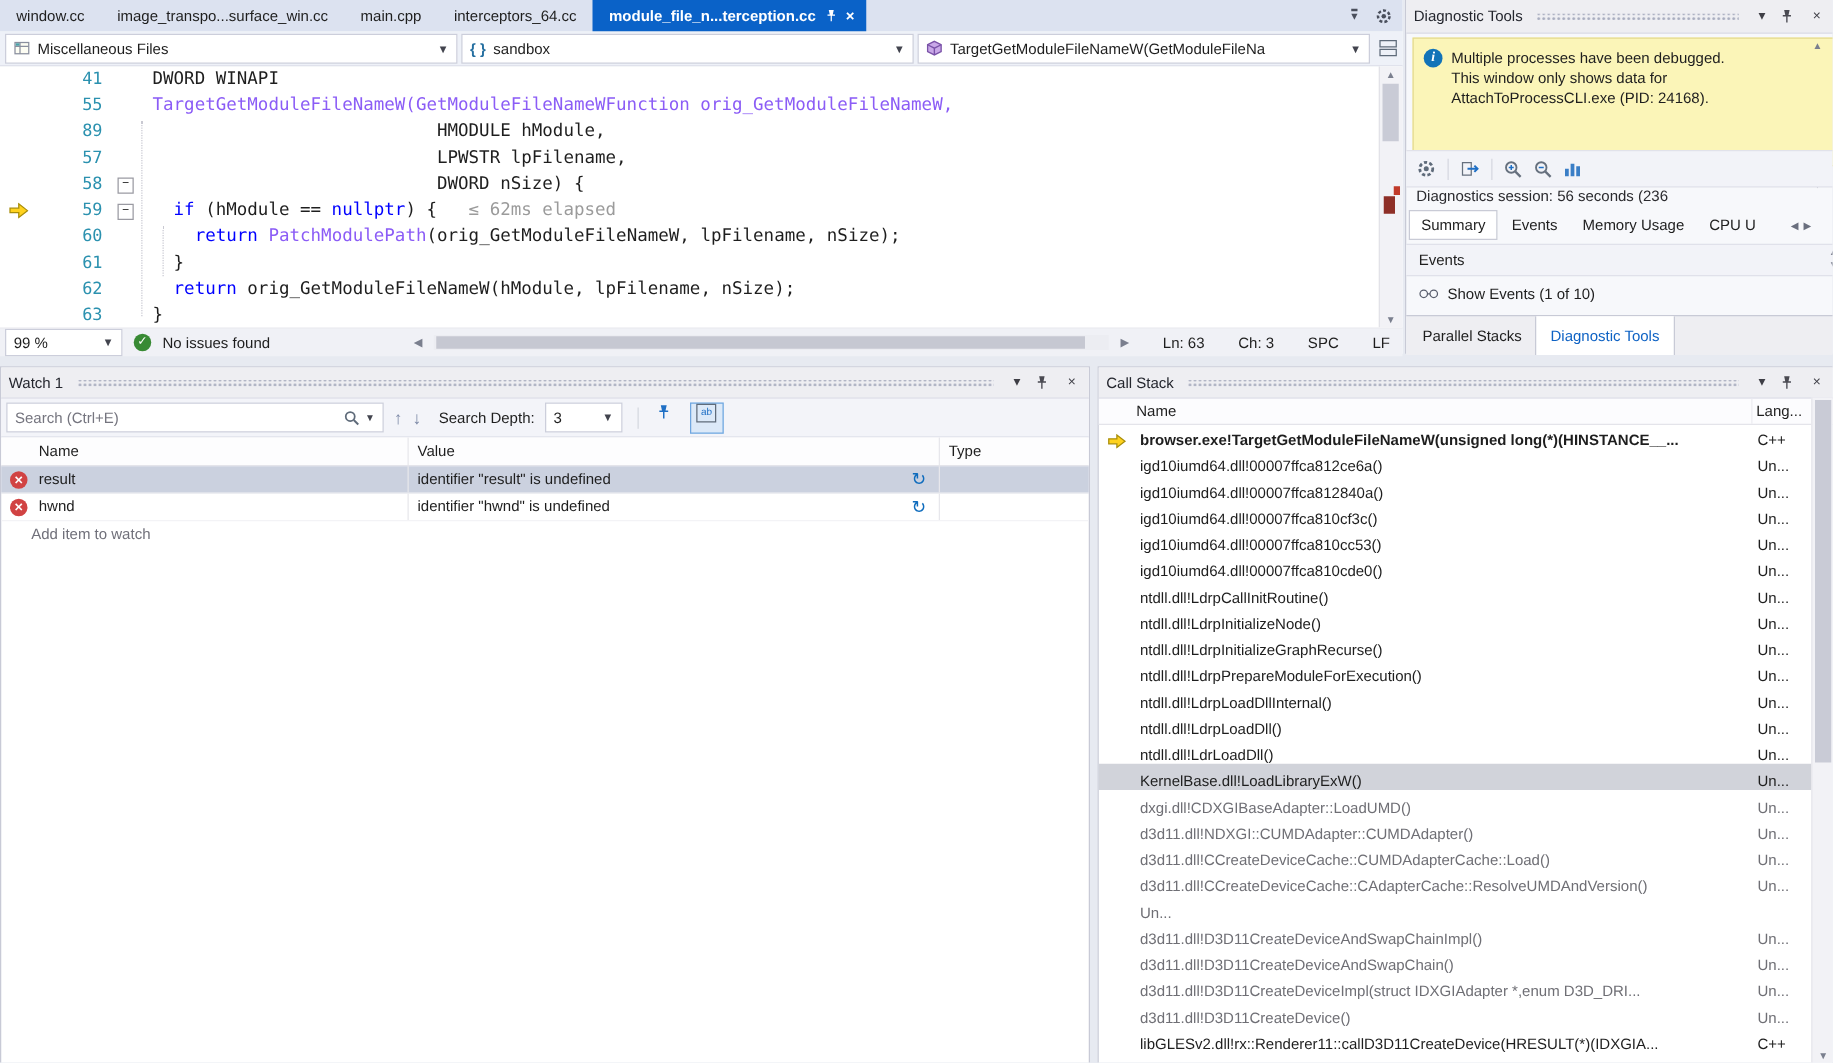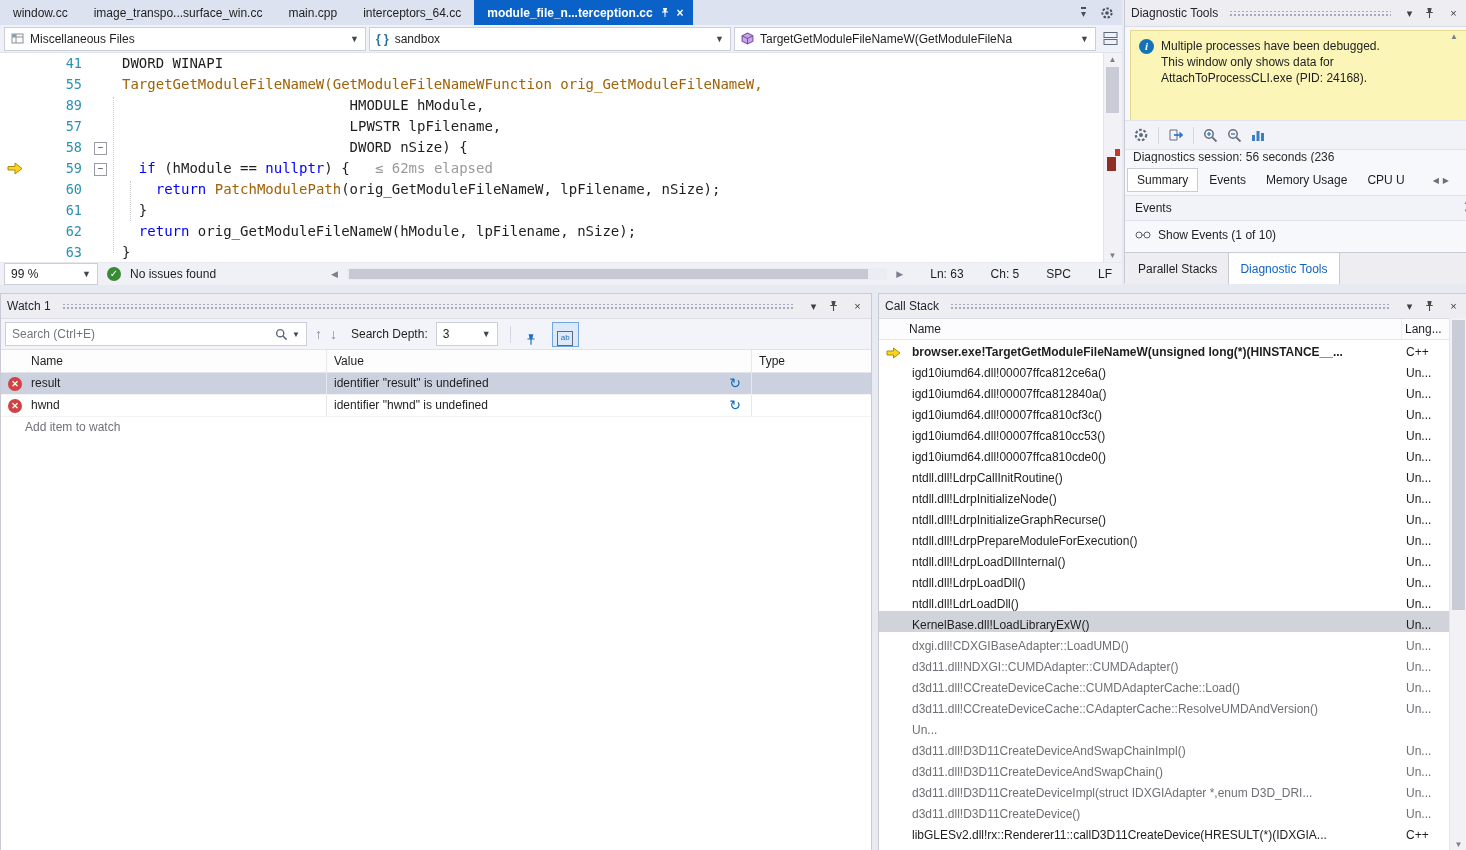--- a/index.html
+++ b/index.html
@@ -28,21 +28,21 @@
   .braces{color:#256FA0;font-weight:bold}
 
   #code-area{position:relative;height:209px;overflow:hidden;border-bottom:1px solid #E8E8EE}
   .code-row{display:flex;height:21px}
   .glyph{width:32px;flex:none;position:relative}
   .glyph svg{position:absolute;left:7px;top:4px}
   .lnum{width:50px;flex:none;text-align:right;padding-right:10px;color:#2B91AF;font:13.5px/21px "DejaVu Sans Mono",monospace}
   .fold{width:18px;flex:none;position:relative}
   .foldbox{position:absolute;left:2px;top:5px;width:11px;height:11px;border:1px solid #9A9AA2;background:#fff;font:9px/9px "DejaVu Sans Mono",monospace;text-align:center;color:#333}
   .codetext{white-space:pre;font:14px/21px "DejaVu Sans Mono",monospace;color:#1E1E1E;padding-left:12px}
-  .tk-t{color:#1E1E1E}.tk-k{color:#0000FF}.tk-f{color:#a16207}.tk-p{color:#9B9B9B}
+  .tk-t{color:#1E1E1E}.tk-k{color:#0000FF}.tk-f{color:#8b5cf6}.tk-p{color:#9B9B9B}
   .iguide{position:absolute;width:0;border-left:1px dotted #C9C9D2}
 
   #v-scroll{position:absolute;right:0;top:0;width:18px;height:209px;background:#F2F2F6;border-left:1px solid #E2E2E8}
   .varrow{position:absolute;left:0;width:17px;text-align:center;color:#7A7F8E;font-size:8px}
   .vthumb{position:absolute;left:2px;width:13px;background:#C9CBD6}
   .redmark{position:absolute;background:#C13A2A}
   .redmark2{position:absolute;background:#8E2F27}
 
   #status{height:22px;display:flex;align-items:center;background:#F0F1F6;gap:9px;padding:0 10px 0 4px}
   .zoomdd{width:80px;height:20px;background:#fff;border:1px solid #CCCEDB;display:flex;align-items:center;padding:0 6px}
@@ -75,21 +75,21 @@
   .dock-tab.active{background:#fff;color:#0E62C4;border-left:1px solid #C8CAD6;border-right:1px solid #C8CAD6}
 
   
   #watch{left:0;top:293px;width:870px;height:557px}
   #watch-toolbar{height:30px;background:#F3F4F9;display:flex;align-items:center;gap:8px;padding:0 4px;border-bottom:1px solid #E0E1EA}
   .searchbox{width:288px;height:22px;background:#fff;border:1px solid #CCCEDB;display:flex;align-items:center;padding:0 6px;color:#75757F;gap:6px}
   .searchbox .right{margin-left:auto;display:flex;align-items:center;gap:4px;color:#42444E}
   .updown{color:#7C88A6;font-size:14px;cursor:pointer}
   .depthdd{width:48px;height:22px;background:#fff;border:1px solid #CCCEDB;display:flex;align-items:center;padding:0 6px}
   .depthdd .chev{margin-left:auto;font-size:9px;color:#42444E}
-  .tbtn{width:25px;height:23px;display:flex;align-items:flex-end;justify-content:center;cursor:pointer}
+  .tbtn{width:25px;height:23px;display:flex;align-items:flex-start;justify-content:center;cursor:pointer}
   .tbtn.sel{border:1px solid #6FA6E0;background:#DCE9F8}
   .abbox{width:14px;height:13px;border:1px solid #5F6B7A;font:8px/12px "Liberation Sans",sans-serif;text-align:center;color:#1F6FC5}
   .wgrid-h{height:22px;display:flex;background:#FDFDFE;border-bottom:1px solid #E4E4EA;line-height:22px}
   .wc-name{width:295px;flex:none;padding-left:30px;position:relative}
   .wc-val{width:417px;flex:none;padding-left:7px;border-left:1px solid #E7E7EC;position:relative;overflow:hidden;white-space:nowrap}
   .wc-type{flex:1;border-left:1px solid #E7E7EC;padding-left:7px}
   .wrow{height:21px;display:flex;line-height:21px;border-bottom:1px solid #F3F3F6}
   .wrow.sel{background:#CBD1DF}
   .erricon{position:absolute;left:7px;top:4px;width:14px;height:14px;border-radius:50%;background:#D14343;color:#fff;font:bold 9px/14px "Liberation Sans",sans-serif;text-align:center}
   .refresh{position:absolute;right:10px;top:0;color:#0F6CBD;font-size:14px;cursor:pointer}
@@ -272,21 +272,21 @@
       <span class="chev">▼</span>
     </div>
     <span class="okcirc">✓</span>
     <span style="margin-right:106px">No issues found</span>
     <span class="hs-arrow">◀</span>
     <div class="hs-track">
         <div class="hs-thumb"></div>
       </div>
     <span class="hs-arrow">▶</span>
     <span class="sfield">Ln: 63</span>
-    <span class="sfield">Ch: 5</span>
+    <span class="sfield">Ch: 3</span>
     <span class="sfield">SPC</span>
     <span class="sfield">LF</span>
   </div>
 </div>
 
 <div id="diag" class="panel">
   <div class="phead">
     <span class="ptitle">Diagnostic Tools</span>
     <div class="pdots"></div>
     <span class="hicon">▾</span>

